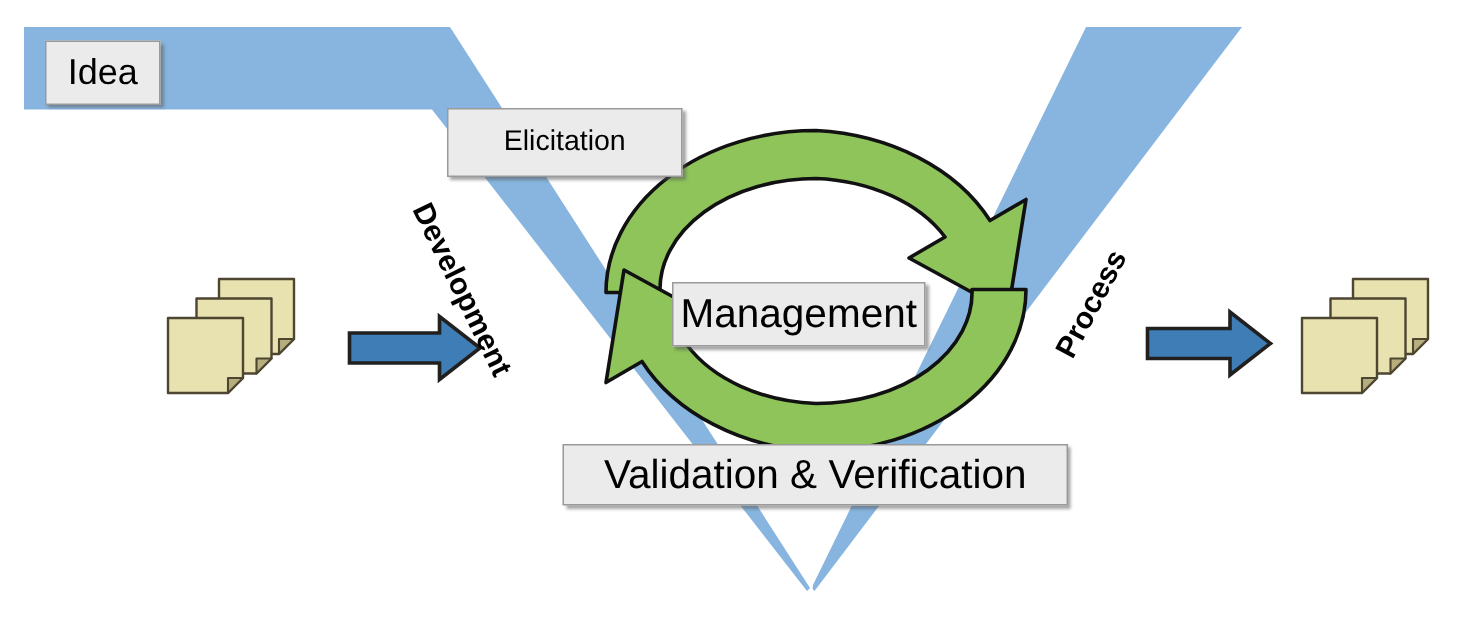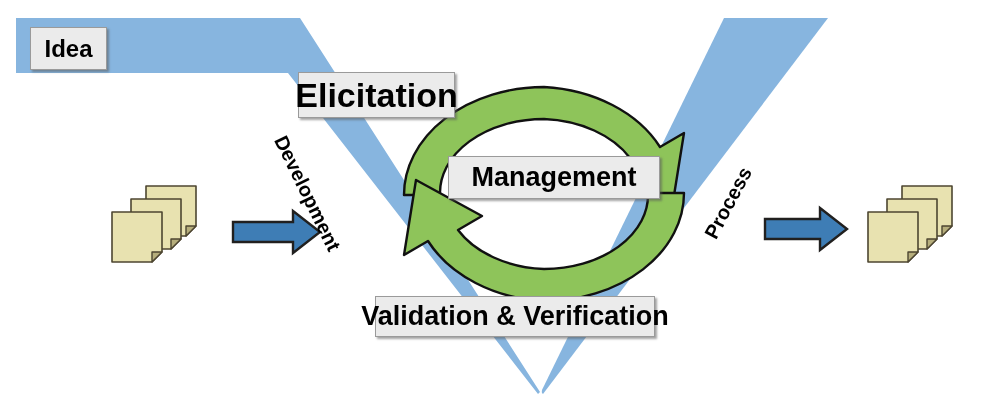--- a/index.html
+++ b/index.html
@@ -26,30 +26,30 @@
   }
   .label-box {
     position: absolute;
     background: #ebebeb;
     border: 1px solid #9a9a9a;
     box-shadow: 2px 2px 2px rgba(90,90,90,0.55);
     display: flex;
     align-items: center;
     justify-content: center;
     color: #000000;
-    font-weight: bold;
+    font-weight: normal;
     font-family: "Liberation Sans", sans-serif;
     box-sizing: border-box;
     white-space: nowrap;
   }
   #box-idea   { left: 30px;  top: 27px;  width: 77px;  height: 43px;  font-size: 24px; }
-  #box-elic   { left: 298px; top: 72px;  width: 157px; height: 46px;  font-size: 34px; }
+  #box-elic   { left: 298px; top: 72px;  width: 157px; height: 46px;  font-size: 19px; }
   #box-model  { left: 630px; top: 72px;  width: 150px; height: 46px;  font-size: 27px; }
-  #box-mgmt   { left: 448px; top: 156px; width: 212px; height: 43px;  font-size: 27px; }
-  #box-vv     { left: 375px; top: 296px; width: 280px; height: 41px;  font-size: 27px; }
+  #box-mgmt   { left: 448px; top: 188px; width: 169px; height: 43px;  font-size: 27px; }
+  #box-vv     { left: 375px; top: 296px; width: 337px; height: 41px;  font-size: 27px; }
 
   .rot-label {
     position: absolute;
     font-weight: bold;
     font-size: 20px;
     color: #000000;
     font-family: "Liberation Sans", sans-serif;
     white-space: nowrap;
     transform-origin: 0 0;
   }

